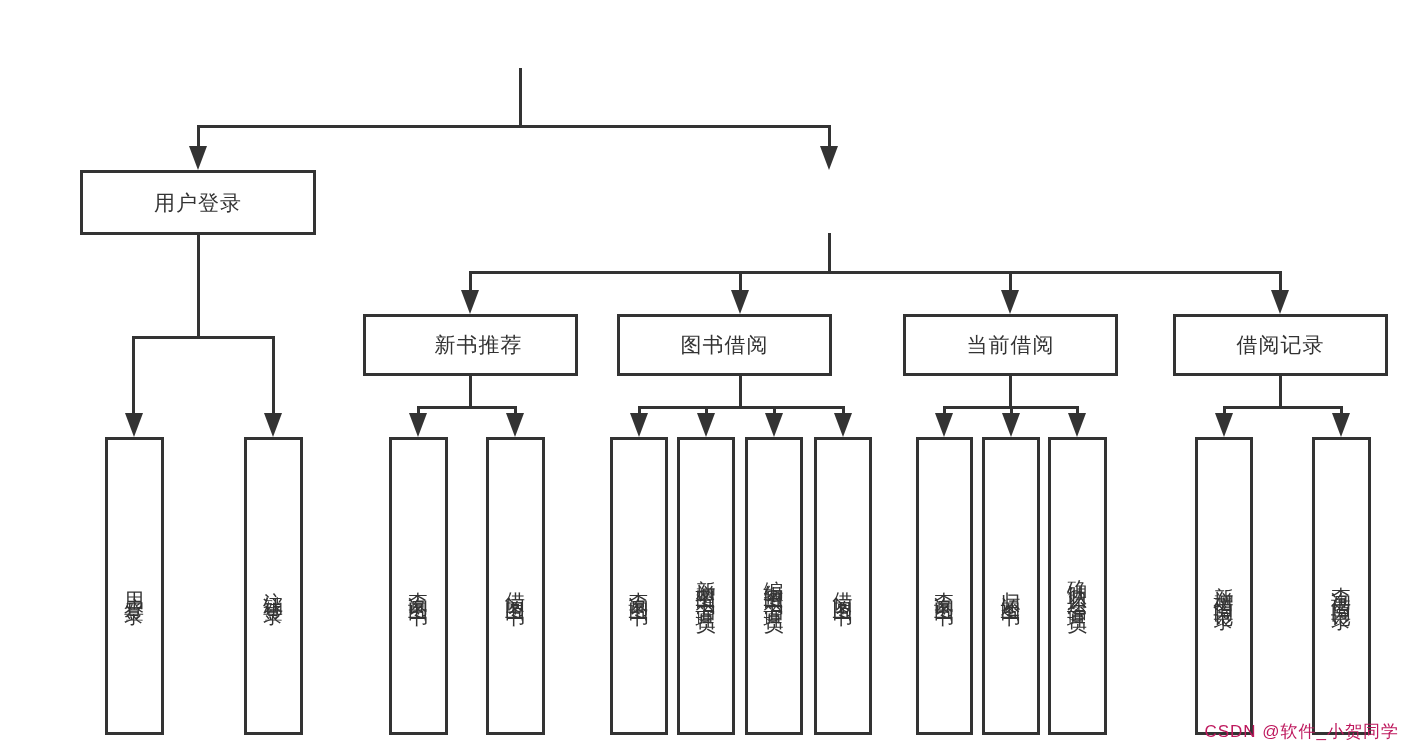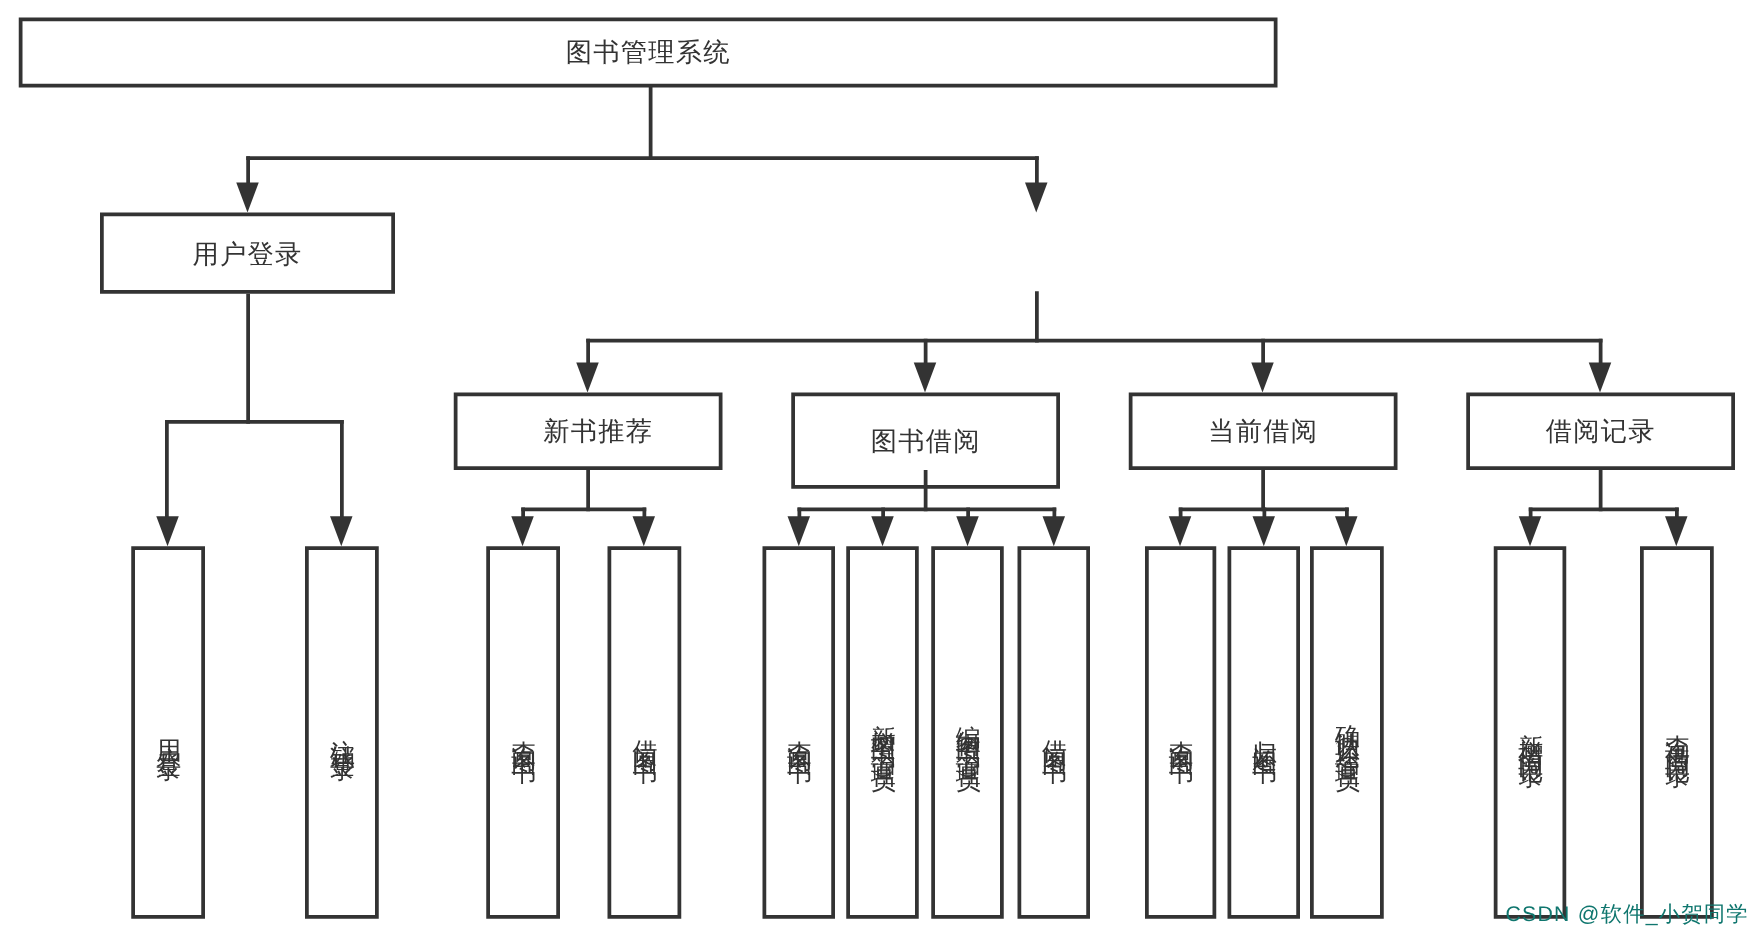--- a/index.html
+++ b/index.html
@@ -41,34 +41,31 @@
     width: 0; height: 0;
     border-left: 9px solid transparent;
     border-right: 9px solid transparent;
     border-top: 24px solid #333333;
   }
   .watermark {
     position: absolute;
     right: 6px;
     bottom: 4px;
     font-size: 17px;
-    color: #0f766e;
+    color: #be185d;
     letter-spacing: 1px;
     z-index: 5;
     white-space: nowrap;
   }
 </style>
 </head>
 <body>
 
 <div class="stage">
 
-  <div class="node" style="left:15px; top:14px; width:1007px; height:56px;">
-    <span>图书管理系统</span>
-  </div>
 
   <div class="vl" style="left:519px; top:68px; height:59px;"></div>
   <div class="hl" style="left:197px; top:125px; width:634px;"></div>
   <div class="vl" style="left:197px; top:125px; height:27px;"></div>
   <div class="arrow" style="left:189px; top:146px;"></div>
   <div class="vl" style="left:828px; top:125px; height:27px;"></div>
   <div class="arrow" style="left:820px; top:146px;"></div>
 
   <div class="node" style="left:80px; top:170px; width:236px; height:65px;">
     <span>用户登录</span>
@@ -88,21 +85,21 @@
   <div class="vl" style="left:739px; top:271px; height:23px;"></div>
   <div class="arrow" style="left:731px; top:290px;"></div>
   <div class="vl" style="left:1009px; top:271px; height:23px;"></div>
   <div class="arrow" style="left:1001px; top:290px;"></div>
   <div class="vl" style="left:1279px; top:271px; height:23px;"></div>
   <div class="arrow" style="left:1271px; top:290px;"></div>
 
   <div class="node" style="left:363px; top:314px; width:215px; height:62px;padding-left:16px;">
     <span>新书推荐</span>
   </div>
-  <div class="node" style="left:633px; top:314px; width:215px; height:77px;">
+  <div class="node" style="left:617px; top:314px; width:215px; height:62px;">
     <span>图书借阅</span>
   </div>
   <div class="node" style="left:1173px; top:314px; width:215px; height:62px;">
     <span>借阅记录</span>
   </div>
   <div class="node" style="left:903px; top:314px; width:215px; height:62px;">
     <span>当前借阅</span>
   </div>
 
   <div class="vl" style="left:469px; top:376px; height:33px;"></div>

